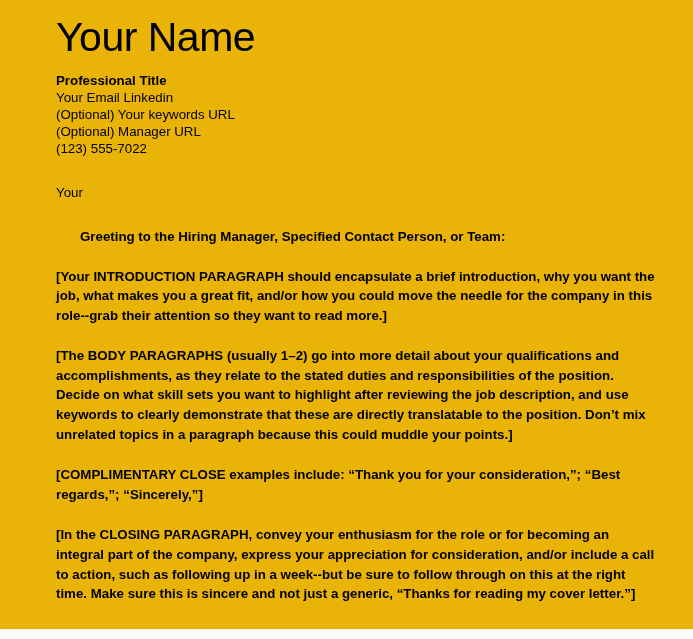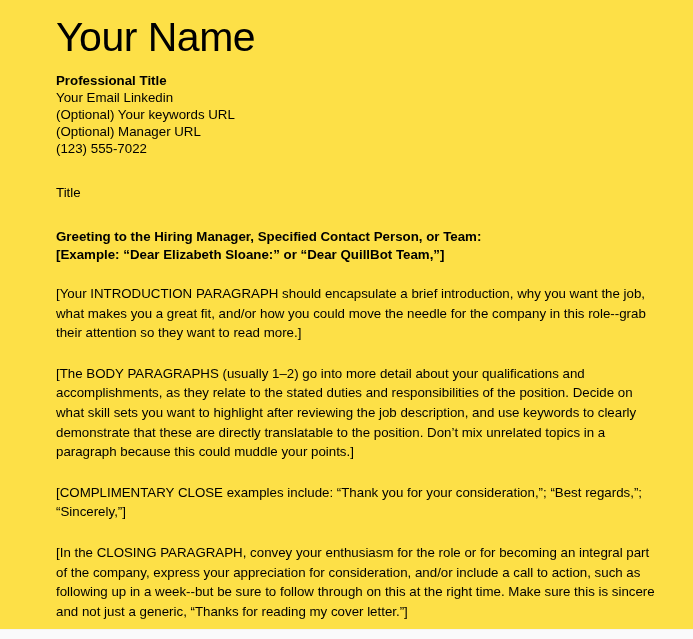--- a/index.html
+++ b/index.html
@@ -12,21 +12,21 @@
     background: #ffffff;
     font-family: "Liberation Sans", sans-serif;
     color: #000000;
     overflow: hidden;
   }
 
   .page {
     position: relative;
     width: 693px;
     height: 639px;
-    background: #fde047;
+    background: #eab308;
     box-sizing: border-box;
     padding: 0;
   }
 
   .page-bottom-edge {
     position: absolute;
     left: 0;
     right: 0;
     bottom: 0;
     height: 9px;
@@ -66,57 +66,57 @@
   }
 
   .date-line {
     font-size: 13.3px;
     line-height: 17px;
     margin-top: 27px;
   }
 
   .greeting-block {
     margin-top: 27px;
+    margin-left: 24px;
   }
 
   .greeting-line {
     font-size: 13.3px;
     line-height: 17.5px;
     font-weight: 700;
   }
 
   .para {
     font-size: 13.3px;
     line-height: 19.6px;
-    font-weight: 400;
+    font-weight: 700;
     margin-top: 21px;
   }
 </style>
 </head>
 <body>
 
 <div class="page">
 
   <div class="content">
 
     <h1 class="letter-name">Your Name</h1>
 
     <div class="contact-block">
       <div class="contact-line title">Professional Title</div>
       <div class="contact-line">Your Email Linkedin</div>
       <div class="contact-line">(Optional) Your keywords URL</div>
       <div class="contact-line">(Optional) Manager URL</div>
       <div class="contact-line">(123) 555-7022</div>
     </div>
 
-    <div class="date-line">Title</div>
+    <div class="date-line">Your</div>
 
     <div class="greeting-block">
       <div class="greeting-line">Greeting to the Hiring Manager, Specified Contact Person, or Team:</div>
-      <div class="greeting-line">[Example: “Dear Elizabeth Sloane:” or “Dear QuillBot Team,”]</div>
     </div>
 
     <p class="para">[Your INTRODUCTION PARAGRAPH should encapsulate a brief introduction, why you want the job, what makes you a great fit, and/or how you could move the needle for the company in this role--grab their attention so they want to read more.]</p>
 
     <p class="para">[The BODY PARAGRAPHS (usually 1–2) go into more detail about your qualifications and accomplishments, as they relate to the stated duties and responsibilities of the position. Decide on what skill sets you want to highlight after reviewing the job description, and use keywords to clearly demonstrate that these are directly translatable to the position. Don’t mix unrelated topics in a paragraph because this could muddle your points.]</p>
 
     <p class="para">[COMPLIMENTARY CLOSE examples include: “Thank you for your consideration,”; “Best regards,”; “Sincerely,”]</p>
 
     <p class="para">[In the CLOSING PARAGRAPH, convey your enthusiasm for the role or for becoming an integral part of the company, express your appreciation for consideration, and/or include a call to action, such as following up in a week--but be sure to follow through on this at the right time. Make sure this is sincere and not just a generic, “Thanks for reading my cover letter.”]</p>
 

